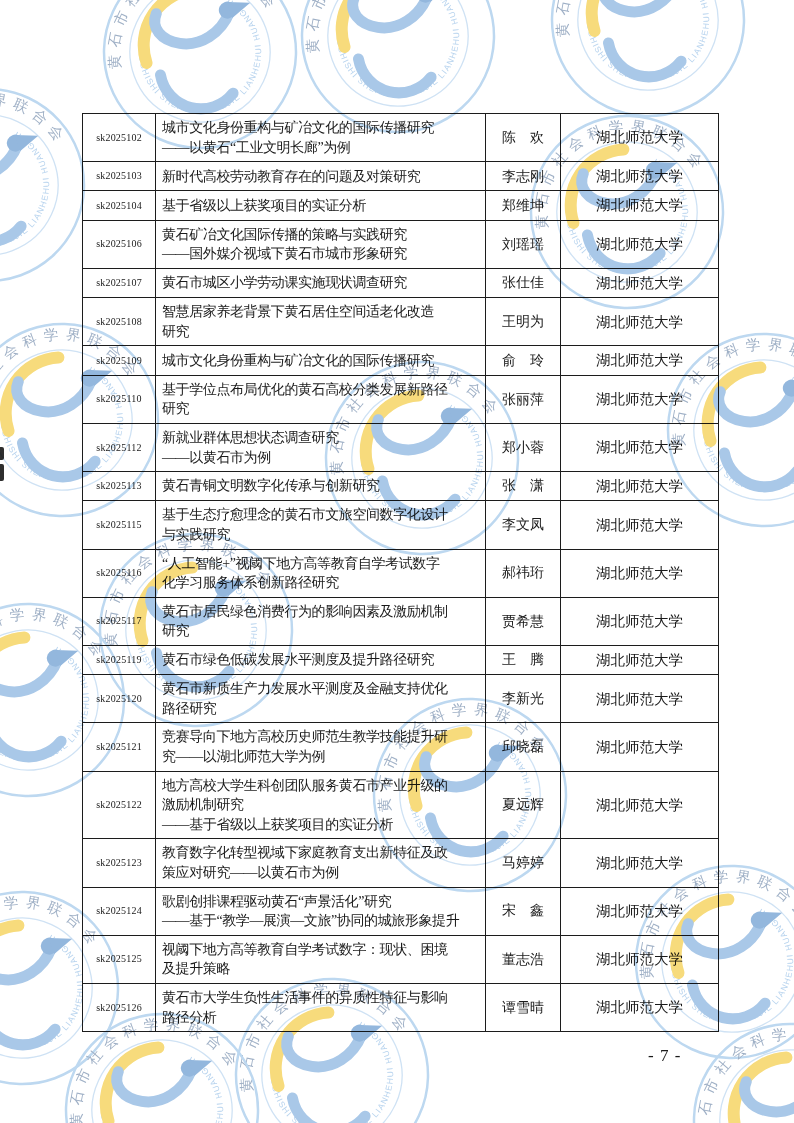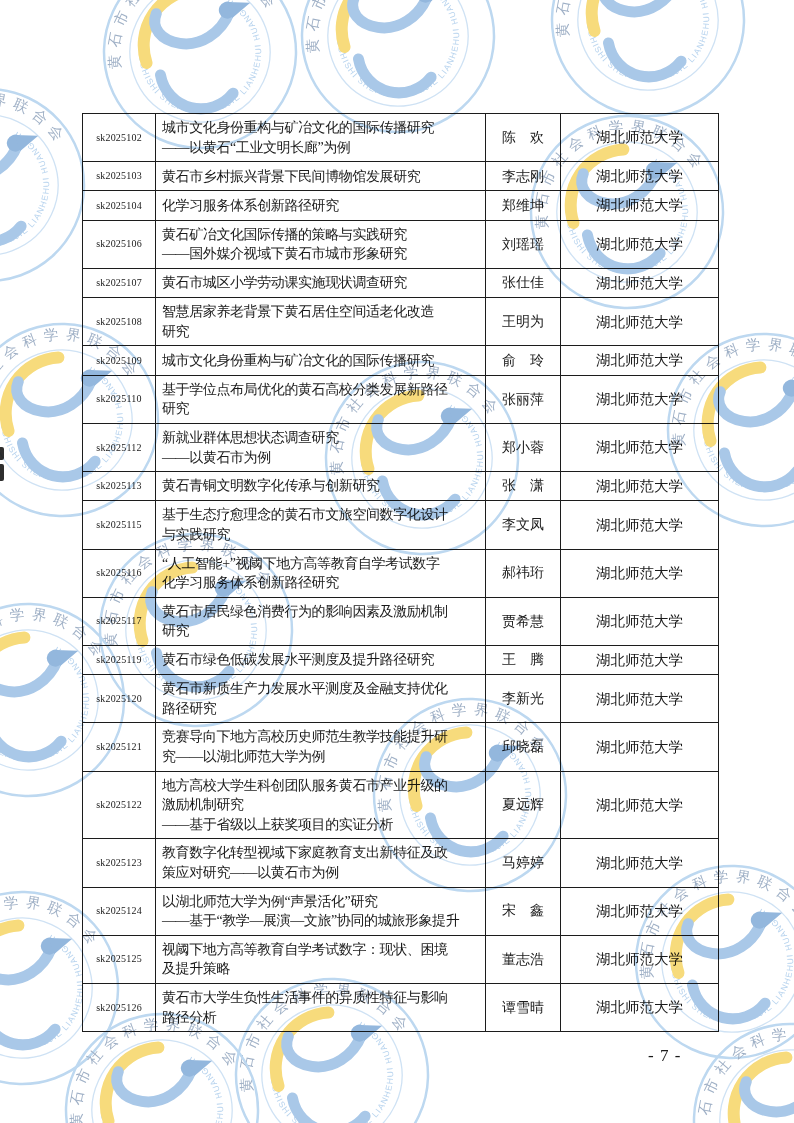--- a/index.html
+++ b/index.html
@@ -174,27 +174,27 @@
     <tbody>
         <tr>
     <td class="c-id">sk2025102</td>
     <td class="c-title">城市文化身份重构与矿冶文化的国际传播研究
 ——以黄石“工业文明长廊”为例</td>
     <td class="c-name">陈　欢</td>
     <td class="c-inst">湖北师范大学</td>
   </tr>
         <tr>
     <td class="c-id">sk2025103</td>
-    <td class="c-title">黄石市乡村振兴背景下民间博物馆发展研究</td>
+    <td class="c-title">新时代高校劳动教育存在的问题及对策研究</td>
     <td class="c-name">李志刚</td>
     <td class="c-inst">湖北师范大学</td>
   </tr>
         <tr>
     <td class="c-id">sk2025104</td>
-    <td class="c-title">化学习服务体系创新路径研究</td>
+    <td class="c-title">基于省级以上获奖项目的实证分析</td>
     <td class="c-name">郑维坤</td>
     <td class="c-inst">湖北师范大学</td>
   </tr>
         <tr>
     <td class="c-id">sk2025106</td>
     <td class="c-title">黄石矿冶文化国际传播的策略与实践研究
 ——国外媒介视域下黄石市城市形象研究</td>
     <td class="c-name">刘瑶瑶</td>
     <td class="c-inst">湖北师范大学</td>
   </tr>
@@ -288,21 +288,21 @@
   </tr>
         <tr>
     <td class="c-id">sk2025123</td>
     <td class="c-title">教育数字化转型视域下家庭教育支出新特征及政
 策应对研究——以黄石市为例</td>
     <td class="c-name">马婷婷</td>
     <td class="c-inst">湖北师范大学</td>
   </tr>
         <tr>
     <td class="c-id">sk2025124</td>
-    <td class="c-title">以湖北师范大学为例“声景活化”研究
+    <td class="c-title">歌剧创排课程驱动黄石“声景活化”研究
 ——基于“教学—展演—文旅”协同的城旅形象提升</td>
     <td class="c-name">宋　鑫</td>
     <td class="c-inst">湖北师范大学</td>
   </tr>
         <tr>
     <td class="c-id">sk2025125</td>
     <td class="c-title">视阈下地方高等教育自学考试数字：现状、困境
 及提升策略</td>
     <td class="c-name">董志浩</td>
     <td class="c-inst">湖北师范大学</td>

